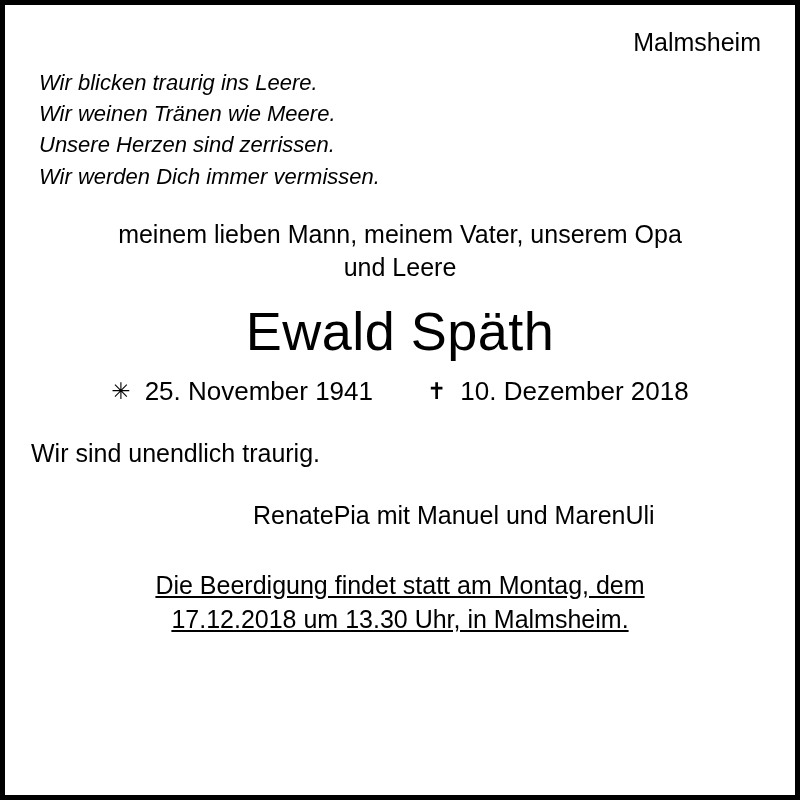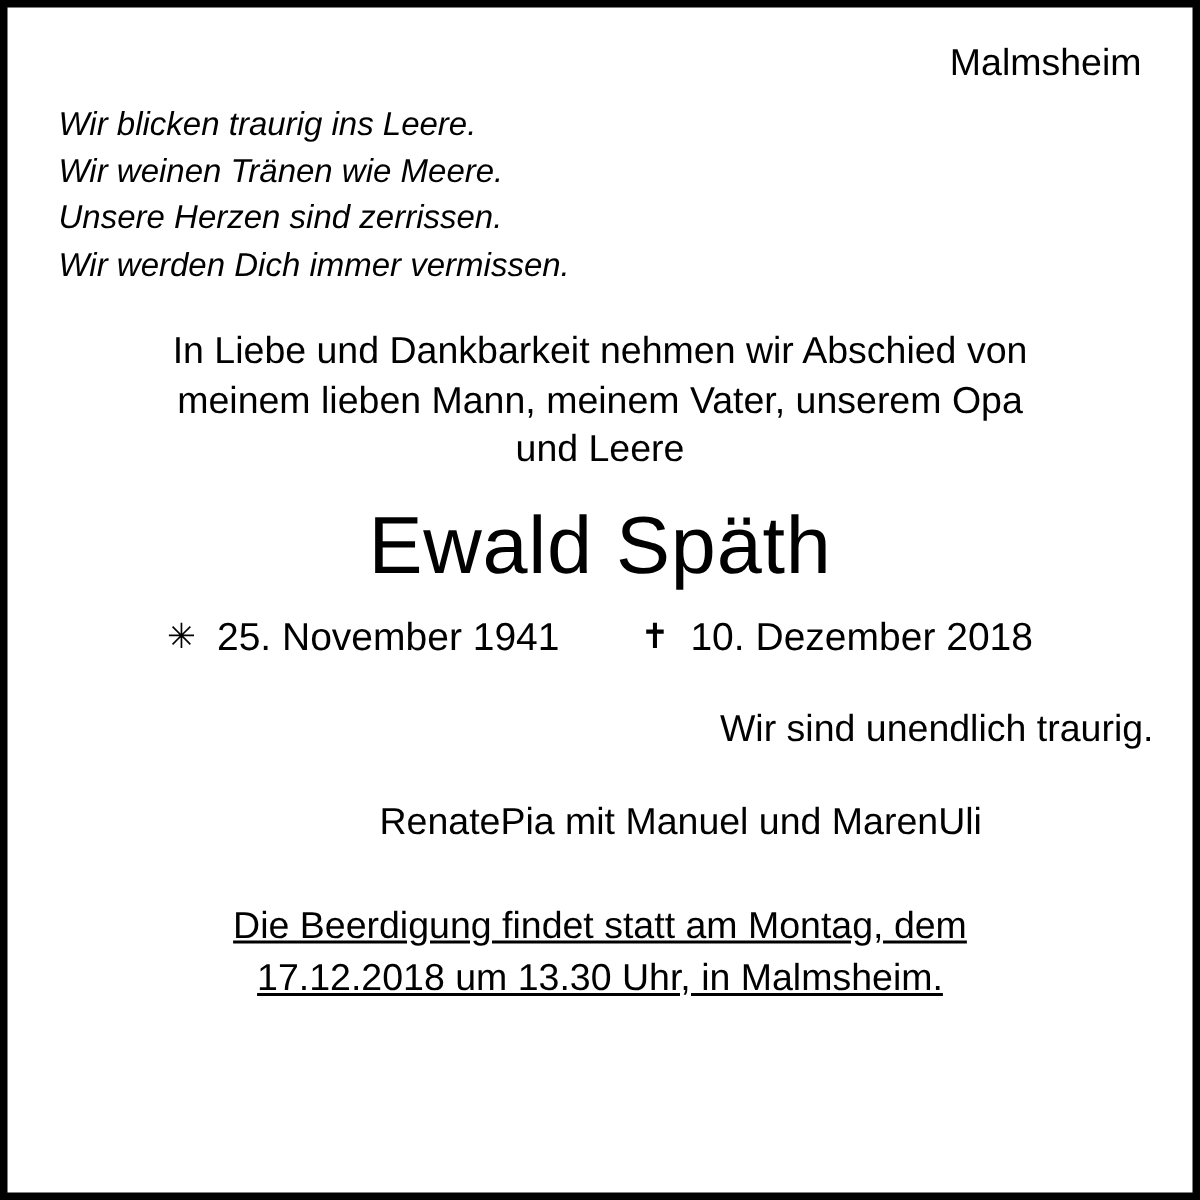--- a/index.html
+++ b/index.html
@@ -67,21 +67,21 @@
     font-size: 23px;
     display: inline-block;
     transform: translateY(-1px);
   }
   .dates .gap {
     display: inline-block;
     width: 26px;
   }
   .sorrow {
     margin-top: 32px;
-    text-align: right;
+    text-align: left;
     font-size: 25px;
   }
   .survivors {
     margin-top: 30px;
     font-size: 25px;
     line-height: 1.42;
     display: flex;
     flex-direction: row;
     align-items: flex-start;
     padding-left: 222px;
@@ -102,21 +102,20 @@
   <div class="place-line">Malmsheim</div>
 
   <div class="poem">
     <div>Wir blicken traurig ins Leere.</div>
     <div>Wir weinen Tränen wie Meere.</div>
     <div>Unsere Herzen sind zerrissen.</div>
     <div>Wir werden Dich immer vermissen.</div>
   </div>
 
   <div class="intro">
-    <div>In Liebe und Dankbarkeit nehmen wir Abschied von</div>
     <div>meinem lieben Mann, meinem Vater, unserem Opa</div>
     <div>und Leere</div>
   </div>
 
   <div class="name">Ewald Späth</div>
 
   <div class="dates">
     <span class="sym">✳</span>
     <span>25. November 1941</span>
     <span class="gap"></span>

